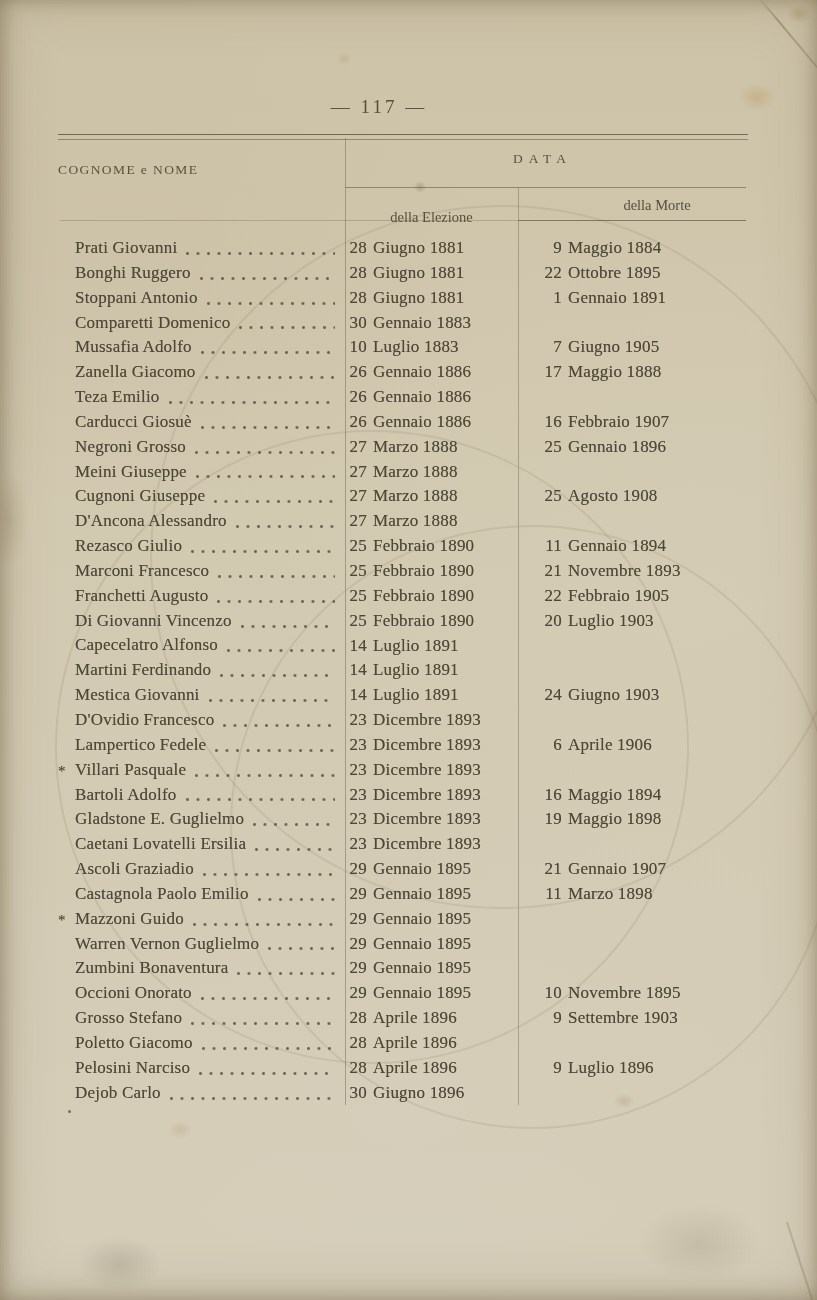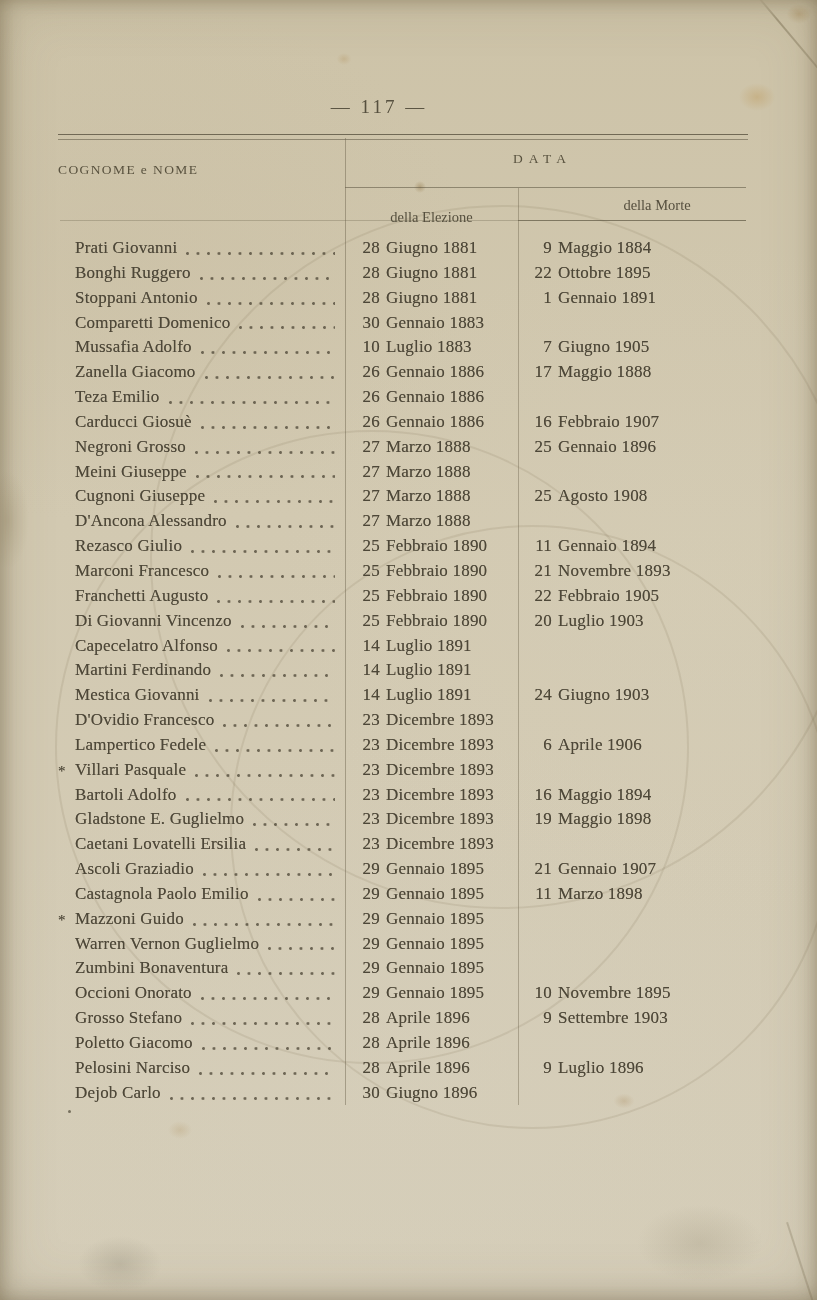--- a/index.html
+++ b/index.html
@@ -61,29 +61,29 @@
   .hdr-sub-morte{position:absolute;left:460px;right:0;top:62px;height:18px;line-height:18px;
     text-align:center;font-size:14.5px;color:#554f3e;padding-left:48px;}
   .hdr-sub-rule{position:absolute;left:2px;right:2px;top:86px;height:1px;background:rgba(100,92,70,0.30);}
   .hdr-sub-rule-strong{position:absolute;left:460px;right:2px;top:86px;height:1px;background:rgba(90,82,62,0.55);}
   .vline1{position:absolute;left:287px;top:4px;width:1px;height:967px;background:rgba(105,95,73,0.45);}
   .vline2{position:absolute;left:460px;top:54px;width:1px;height:917px;background:rgba(105,95,73,0.40);}
 
   .rows{position:absolute;left:0;right:0;top:102px;}
   .row{display:flex;height:24.857px;line-height:24.857px;font-size:17px;letter-spacing:0.2px;
     color:#4d4738;white-space:nowrap;text-shadow:0 0 0.5px rgba(78,70,52,0.55);}
-  .c-name{width:287px;flex:0 0 287px;display:flex;padding-left:17px;box-sizing:border-box;position:relative;}
+  .c-name{width:287px;flex:0 0 287px;display:flex;padding-left:17px;box-sizing:border-box;position:relative;align-items:flex-end;}
   .star{position:absolute;left:0;top:1px;font-size:15px;}
   .nm{flex:0 0 auto;}
   .leader{flex:1 1 auto;position:relative;margin-left:7px;margin-right:8px;}
   .leader::before{content:"";position:absolute;left:2px;right:2px;bottom:6px;height:3px;
     background-image:radial-gradient(circle at 1.5px 1.5px, rgba(75,68,52,0.75) 1.15px, rgba(75,68,52,0) 1.7px);
     background-size:10.5px 3px;background-repeat:repeat-x;}
-  .c-elez{width:173px;flex:0 0 173px;box-sizing:border-box;padding-left:13px;}
-  .c-morte{flex:1 1 auto;box-sizing:border-box;padding-left:12px;}
+  .c-elez{width:173px;flex:0 0 173px;box-sizing:border-box;}
+  .c-morte{flex:1 1 auto;box-sizing:border-box;padding-left:22px;}
   .day{display:inline-block;min-width:22px;text-align:right;margin-right:6px;}
 </style>
 </head>
 <body>
 
 <div class="page">
 
   <div class="ring ring1"></div>
   <div class="ring ring2"></div>
   <div class="ring ring3"></div>

